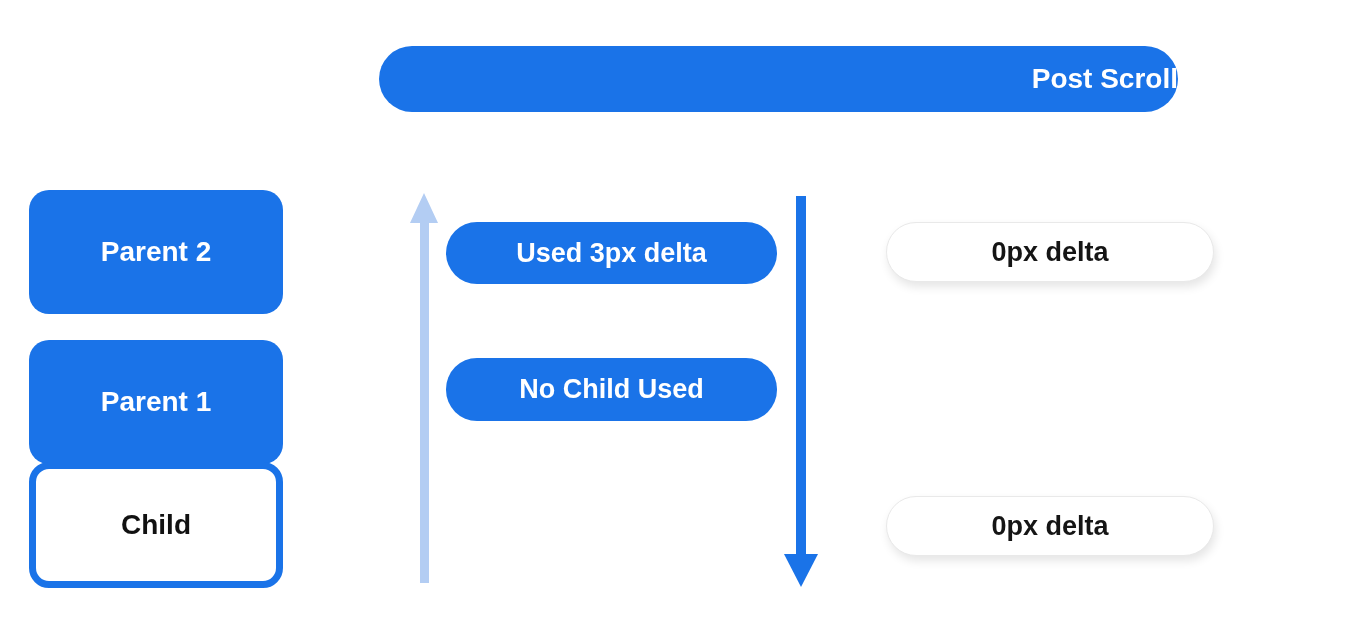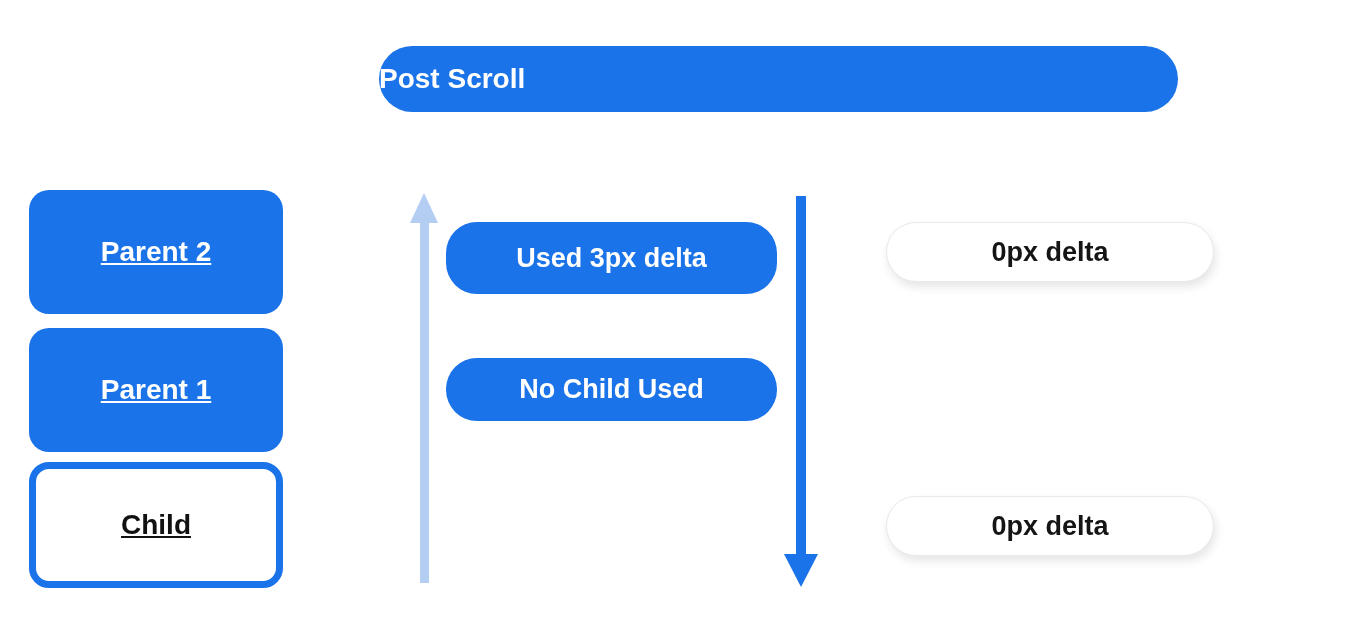--- a/index.html
+++ b/index.html
@@ -20,36 +20,35 @@
     overflow: hidden;
   }
 
   
   .banner {
     position: absolute;
     left: 379px; top: 46px;
     width: 799px; height: 66px;
     background: var(--blue);
     border-radius: 33px;
-    display: flex; align-items: center; justify-content: flex-start;
+    display: flex; align-items: center; justify-content: flex-end;
     color: #ffffff; font-size: 28px; font-weight: 700;
   }
 
   
   .box {
     position: absolute;
     left: 29px; width: 254px; height: 124px;
     border-radius: 20px;
     display: flex; align-items: center; justify-content: center;
     font-size: 28px;
-    text-decoration: underline;
   }
   .box.filled { background: var(--blue); color: #ffffff; font-weight: 700; }
   .box.parent2 { top: 190px; }
-  .box.parent1 { top: 328px; }
+  .box.parent1 { top: 340px; }
   .box.outlined {
     top: 462px; height: 126px;
     background: #ffffff;
     border: 7px solid var(--blue);
     border-radius: 20px;
     color: #111111; font-weight: 600;
   }
 
   
   .arrow {
@@ -74,21 +73,21 @@
     border-top: 33px solid var(--blue);
   }
 
   
   .pill {
     position: absolute;
     display: flex; align-items: center; justify-content: center;
     font-size: 27px;
   }
   .pill.blue {
-    left: 446px; width: 331px; height: 72px;
+    left: 446px; width: 331px; height: 62px;
     background: var(--blue); border-radius: 31px;
     color: #ffffff; font-weight: 700;
   }
   .pill.used3 { top: 222px; }
   .pill.nodelta { top: 358px; height: 63px; }
 
   .pill.white {
     left: 886px; width: 328px; height: 60px;
     background: #ffffff;
     border: 1px solid var(--pill-border);

